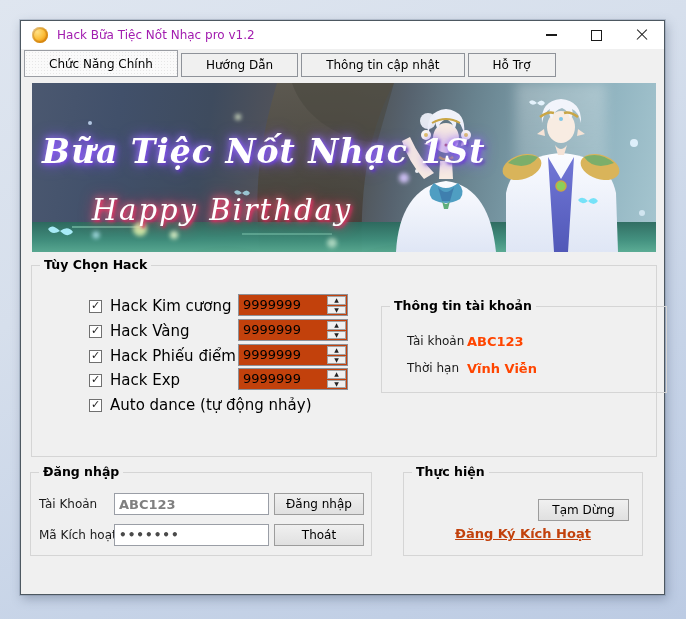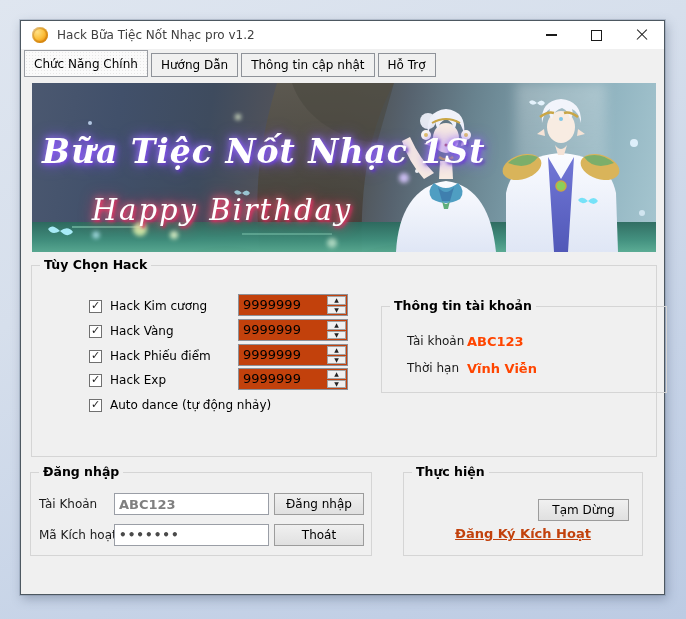--- a/index.html
+++ b/index.html
@@ -14,36 +14,36 @@
     background:#f0f0f0;border:1px solid #4d5861;
     box-shadow:0 0 0 1px rgba(120,135,155,.35),2px 4px 10px rgba(60,75,100,.35);
   }
   
   .titlebar{position:absolute;left:0;top:0;width:100%;height:28px;background:#ffffff;}
   .app-icon{
     position:absolute;left:11px;top:6px;width:16px;height:16px;border-radius:50%;
     background:radial-gradient(circle at 34% 32%,#ffe084 0%,#fcbf3a 45%,#ef9816 70%,#c67607 100%);
     box-shadow:inset 0 0 0 2px rgba(188,118,8,.45), inset 1px 1px 1px rgba(255,255,255,.7);
   }
-  .title-text{position:absolute;left:36px;top:0;line-height:28px;font-size:12px;color:#404040;white-space:nowrap;}
+  .title-text{position:absolute;left:36px;top:0;line-height:28px;font-size:12px;color:#a21caf;white-space:nowrap;}
   .win-controls{position:absolute;right:0;top:0;height:28px;display:flex;}
   .win-btn{width:45px;height:28px;display:flex;align-items:center;justify-content:center;}
   .min-glyph{width:11px;height:1.5px;background:#1a1a1a;display:block;}
   .max-glyph{width:9px;height:9px;border:1.2px solid #1a1a1a;display:block;background:transparent;}
   .close-glyph{position:relative;width:12px;height:12px;display:block;}
   .close-glyph::before,.close-glyph::after{
     content:"";position:absolute;left:-1px;top:5px;width:14px;height:1.4px;background:#1a1a1a;
   }
   .close-glyph::before{transform:rotate(45deg);}
   .close-glyph::after{transform:rotate(-45deg);}
   
   .tabstrip{position:absolute;left:0;top:28px;width:100%;height:28px;display:flex;align-items:flex-end;padding-left:3px;box-sizing:border-box;}
   .tab{
     box-sizing:border-box;border:1px solid #8e9299;background:#f0f0f0;
-    padding:0 9px;height:24px;line-height:22px;margin-right:3px;font-size:12px;white-space:nowrap;
+    padding:0 24px;height:24px;line-height:22px;margin-right:3px;font-size:12px;white-space:nowrap;
   }
   .tab.active{
     height:27px;line-height:26px;
     background:#fafafa;
     background-image:radial-gradient(#e7e7e7 0.8px,transparent 0.8px);
     background-size:3px 3px;
     border-color:#9a9da3;
   }
   
   .banner{
@@ -79,21 +79,21 @@
   .gb-account{left:349px;top:40px;width:286px;height:87px;}
   .gb-login{left:9px;top:451px;width:342px;height:84px;}
   .gb-actions{left:382px;top:451px;width:240px;height:84px;}
   
   .hack-row{position:absolute;left:57px;display:flex;align-items:center;height:16px;}
   .checkbox{
     width:13px;height:13px;background:#fff;border:1px solid #707070;box-sizing:border-box;
     display:inline-flex;align-items:center;justify-content:center;flex:none;
   }
   .checkbox .check{font-size:11px;font-weight:bold;color:#1c1c1c;line-height:11px;margin-top:-1px;}
-  .hack-row label{margin-left:8px;font-size:12px;white-space:nowrap;}
+  .hack-row label{margin-left:8px;font-size:15px;white-space:nowrap;}
   .spinner{
     position:absolute;left:206px;width:110px;height:22px;box-sizing:border-box;
     background:#c2410c;border:1px solid #8e9299;display:flex;
   }
   .spin-value{flex:1;font-size:13px;line-height:20px;padding-left:4px;color:#000;overflow:hidden;}
   .spin-btns{width:21px;display:flex;flex-direction:column;justify-content:center;gap:1px;padding:1px;box-sizing:border-box;}
   .spin-btn{
     flex:1;background:#f0f0f0;border:1px solid #a3a3a3;box-sizing:border-box;
     display:flex;align-items:center;justify-content:center;font-size:6px;color:#222;line-height:6px;
   }

